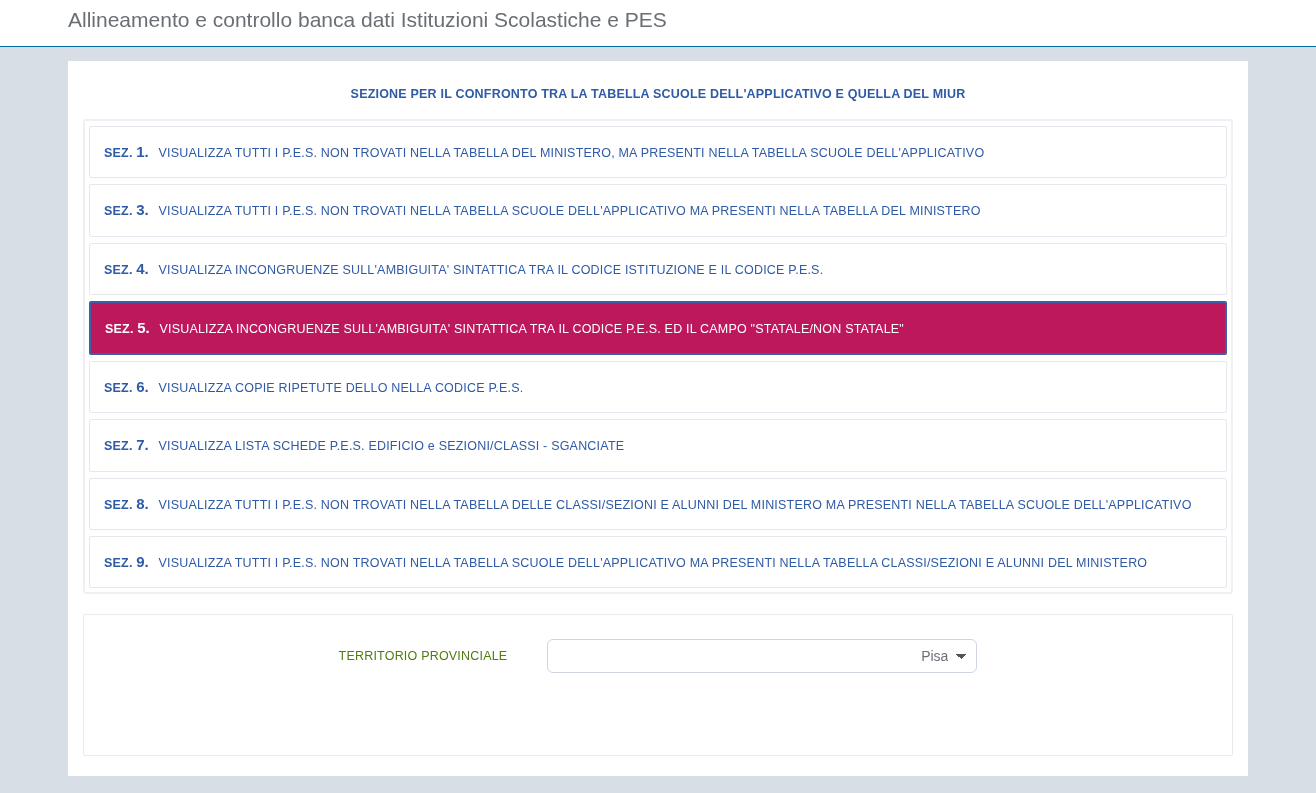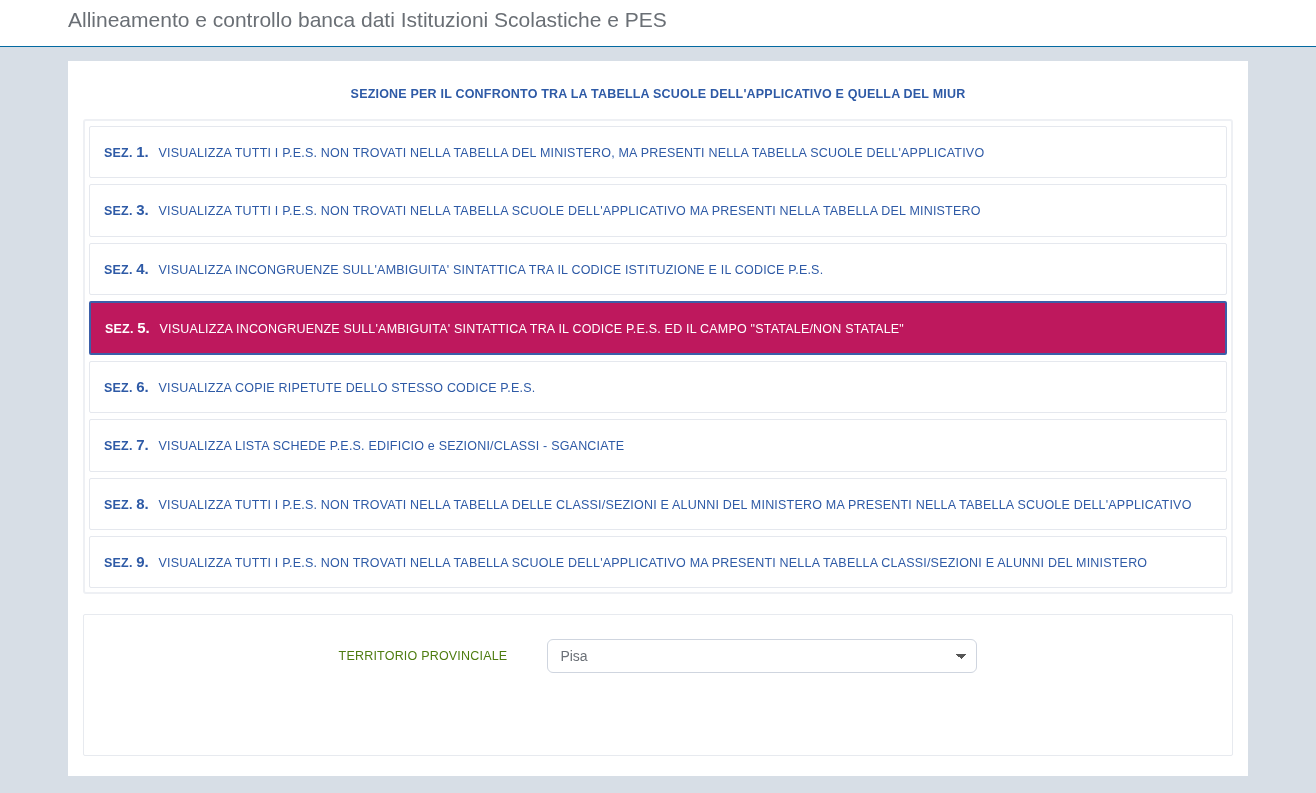--- a/index.html
+++ b/index.html
@@ -109,39 +109,40 @@
     padding: 0 28px 0 12px;
     font-size: 14px;
     color: #6b7077;
     appearance: none;
     -webkit-appearance: none;
     background-image: linear-gradient(45deg, transparent 50%, #555 50%),
                       linear-gradient(135deg, #555 50%, transparent 50%);
     background-position: calc(100% - 15px) 14px, calc(100% - 10px) 14px;
     background-size: 5px 5px, 5px 5px;
     background-repeat: no-repeat;
+    text-align: right;
   }
 </style>
 </head>
 <body>
 
 <div class="top-bar">
   <h1>Allineamento e controllo banca dati Istituzioni Scolastiche e PES</h1>
 </div>
 
 <div class="page">
 
   <div class="panel-title">SEZIONE PER IL CONFRONTO TRA LA TABELLA SCUOLE DELL'APPLICATIVO E QUELLA DEL MIUR</div>
 
   <div class="section-list" id="section-list">
       <button type="button" class="section-item"><span class="sez-label">SEZ. </span><span class="sez-num">1.</span><span class="sez-desc"> VISUALIZZA TUTTI I P.E.S. NON TROVATI NELLA TABELLA DEL MINISTERO, MA PRESENTI NELLA TABELLA SCUOLE DELL'APPLICATIVO</span></button>
       <button type="button" class="section-item"><span class="sez-label">SEZ. </span><span class="sez-num">3.</span><span class="sez-desc"> VISUALIZZA TUTTI I P.E.S. NON TROVATI NELLA TABELLA SCUOLE DELL'APPLICATIVO MA PRESENTI NELLA TABELLA DEL MINISTERO</span></button>
       <button type="button" class="section-item"><span class="sez-label">SEZ. </span><span class="sez-num">4.</span><span class="sez-desc"> VISUALIZZA INCONGRUENZE SULL'AMBIGUITA' SINTATTICA TRA IL CODICE ISTITUZIONE E IL CODICE P.E.S.</span></button>
       <button type="button" class="section-item active"><span class="sez-label">SEZ. </span><span class="sez-num">5.</span><span class="sez-desc"> VISUALIZZA INCONGRUENZE SULL'AMBIGUITA' SINTATTICA TRA IL CODICE P.E.S. ED IL CAMPO "STATALE/NON STATALE"</span></button>
-      <button type="button" class="section-item"><span class="sez-label">SEZ. </span><span class="sez-num">6.</span><span class="sez-desc"> VISUALIZZA COPIE RIPETUTE DELLO STESSO CODICE P.E.S.</span></button>
+      <button type="button" class="section-item"><span class="sez-label">SEZ. </span><span class="sez-num">6.</span><span class="sez-desc"> VISUALIZZA COPIE RIPETUTE DELLO NELLA CODICE P.E.S.</span></button>
       <button type="button" class="section-item"><span class="sez-label">SEZ. </span><span class="sez-num">7.</span><span class="sez-desc"> VISUALIZZA LISTA SCHEDE P.E.S. EDIFICIO e SEZIONI/CLASSI - SGANCIATE</span></button>
       <button type="button" class="section-item"><span class="sez-label">SEZ. </span><span class="sez-num">8.</span><span class="sez-desc"> VISUALIZZA TUTTI I P.E.S. NON TROVATI NELLA TABELLA DELLE CLASSI/SEZIONI E ALUNNI DEL MINISTERO MA PRESENTI NELLA TABELLA SCUOLE DELL'APPLICATIVO</span></button>
       <button type="button" class="section-item"><span class="sez-label">SEZ. </span><span class="sez-num">9.</span><span class="sez-desc"> VISUALIZZA TUTTI I P.E.S. NON TROVATI NELLA TABELLA SCUOLE DELL'APPLICATIVO MA PRESENTI NELLA TABELLA CLASSI/SEZIONI E ALUNNI DEL MINISTERO</span></button>
     </div>
 
   <div class="filter-panel">
     <div class="filter-row">
       <span class="filter-label">TERRITORIO PROVINCIALE</span>
       <select class="filter-select">
         <option>Pisa</option>

